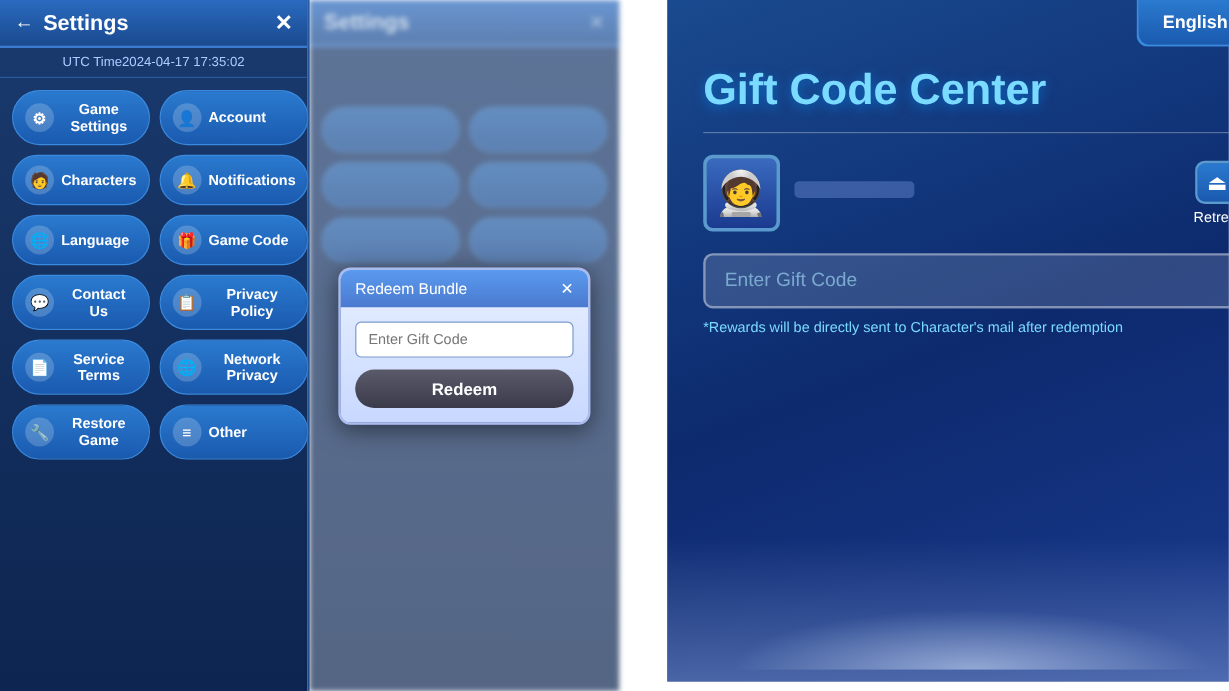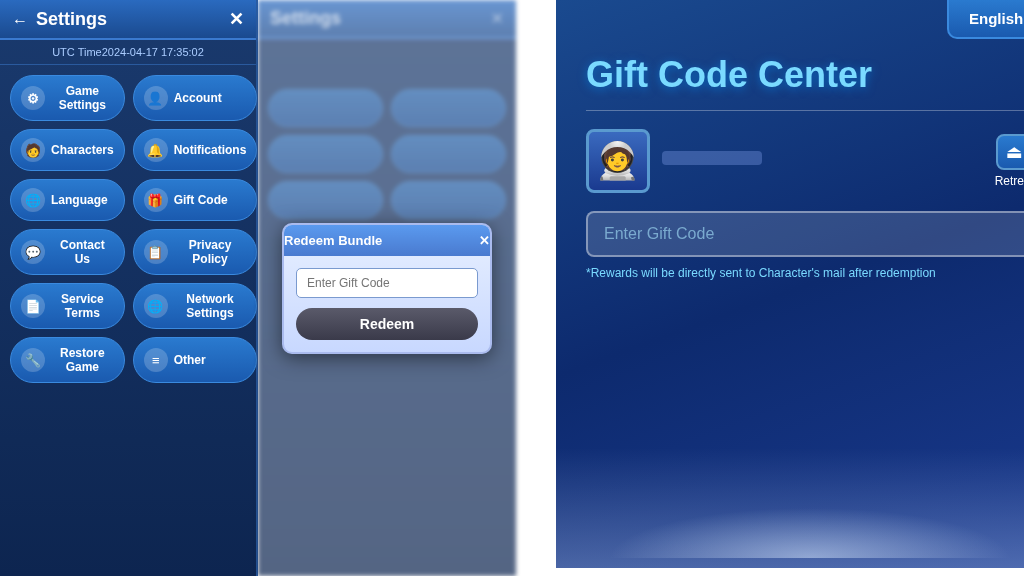--- a/index.html
+++ b/index.html
@@ -109,26 +109,26 @@
       border-radius: 10px;
       width: 210px;
       padding: 0;
       box-shadow: 0 4px 20px rgba(0,0,0,0.5);
       filter: none;
     }
 
     .redeem-dialog-header {
       background: linear-gradient(180deg, #5a9aef 0%, #4a7acf 100%);
       border-radius: 8px 8px 0 0;
-      padding: 8px 0;
+      padding: 8px 12px;
       display: flex;
       align-items: center;
       justify-content: space-between;
       color: white;
-      font-weight: bold;
+      font-weight: normal;
       font-size: 13px;
     }
 
     .redeem-dialog-body {
       padding: 12px;
     }
 
     .redeem-input {
       width: 100%;
       border: 1px solid #7a9acf;
@@ -388,37 +388,37 @@
     <button class="settings-btn">
       <span class="btn-icon">🔔</span>
       <span>Notifications</span>
     </button>
     <button class="settings-btn">
       <span class="btn-icon">🌐</span>
       <span>Language</span>
     </button>
     <button class="settings-btn">
       <span class="btn-icon">🎁</span>
-      <span>Gift Code</span>
+      <span>Game Code</span>
     </button>
     <button class="settings-btn">
       <span class="btn-icon">💬</span>
       <span>Contact Us</span>
     </button>
     <button class="settings-btn">
       <span class="btn-icon">📋</span>
       <span>Privacy Policy</span>
     </button>
     <button class="settings-btn">
       <span class="btn-icon">📄</span>
       <span>Service Terms</span>
     </button>
     <button class="settings-btn">
       <span class="btn-icon">🌐</span>
-      <span>Network Settings</span>
+      <span>Network Privacy</span>
     </button>
     <button class="settings-btn">
       <span class="btn-icon">🔧</span>
       <span>Restore Game</span>
     </button>
     <button class="settings-btn">
       <span class="btn-icon">≡</span>
       <span>Other</span>
     </button>
   </div>

